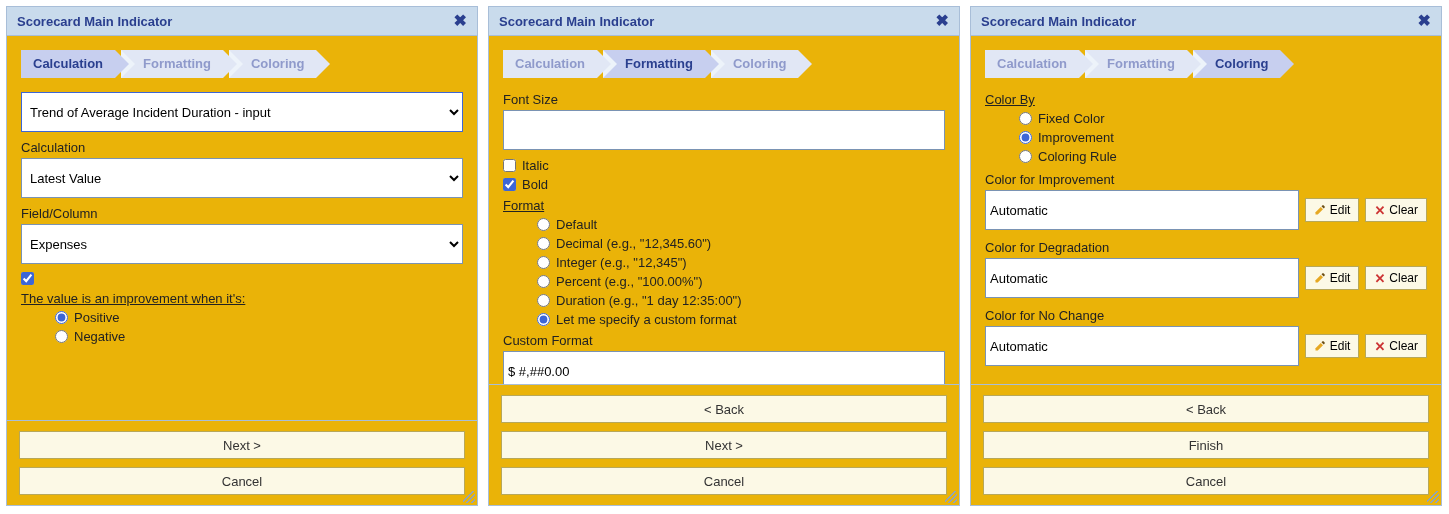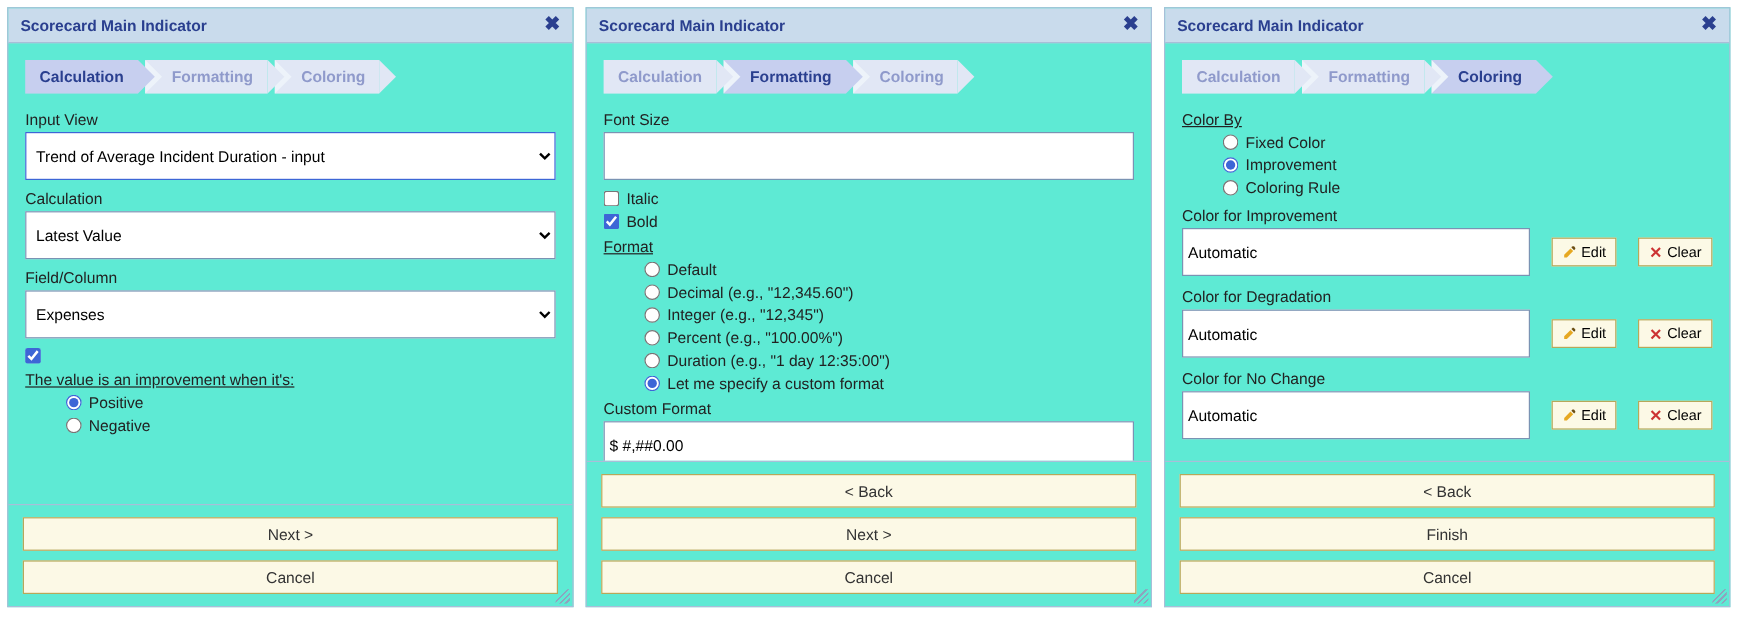--- a/index.html
+++ b/index.html
@@ -12,21 +12,21 @@
     color: #222;
   }
   .stage {
     display: flex;
     gap: 10px;
     padding: 6px;
   }
   .panel {
     width: 472px;
     height: 500px;
-    background: #5eead4;
+    background: #eab308;
     border: 1px solid #a8bed8;
     position: relative;
     display: flex;
     flex-direction: column;
   }
   .panel-header {
     background: #c9dbec;
     border-bottom: 1px solid #a8bed8;
     padding: 6px 10px;
     display: flex;
@@ -143,21 +143,21 @@
     height: 12px;
     background:
       linear-gradient(135deg, transparent 0 40%, #8ea4be 40% 48%, transparent 48% 60%, #8ea4be 60% 68%, transparent 68% 80%, #8ea4be 80% 88%, transparent 88%);
     cursor: nwse-resize;
   }
 
   
   .color-row {
     display: flex;
     align-items: center;
-    gap: 18px;
+    gap: 6px;
     margin-bottom: 10px;
   }
   .color-row .text-input { flex: 1 1 auto; }
   .icon-btn {
     height: 24px;
     border: 1px solid #b7a85a;
     background: #fcf9e6;
     font-size: 12px;
     cursor: pointer;
     display: inline-flex;
@@ -187,21 +187,20 @@
       <span class="close">✖</span>
     </div>
     <div class="content">
       <div class="wizard">
         <div class="wstep active">Calculation</div>
         <div class="wstep">Formatting</div>
         <div class="wstep">Coloring</div>
       </div>
 
       <div class="row">
-        <div class="field-label">Input View</div>
         <select class="select highlight">
           <option>Trend of Average Incident Duration - input</option>
         </select>
       </div>
 
       <div class="row">
         <div class="field-label">Calculation</div>
         <select class="select">
           <option>Latest Value</option>
         </select>

